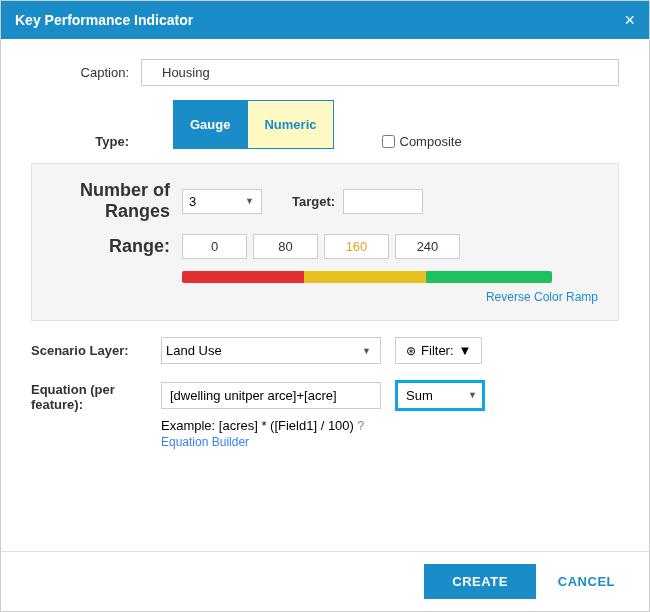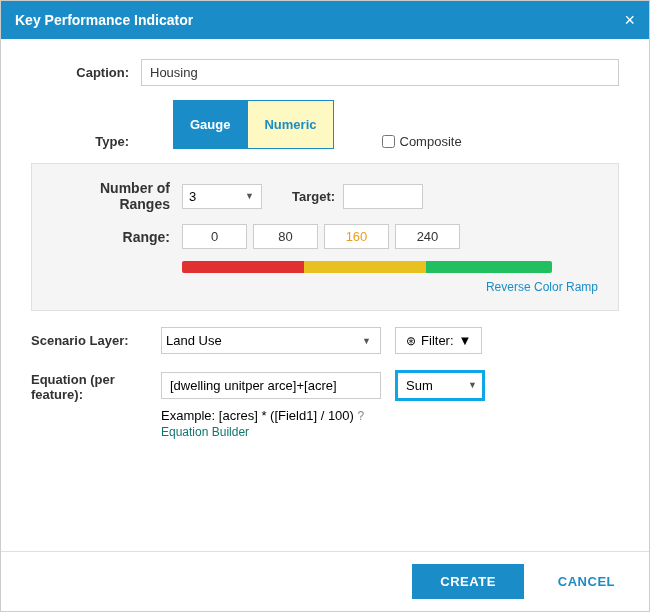--- a/index.html
+++ b/index.html
@@ -47,27 +47,27 @@
     .form-row {
       display: flex;
       align-items: center;
       margin-bottom: 14px;
     }
     .form-label {
       width: 110px;
       text-align: right;
       padding-right: 12px;
       color: #333;
-      font-weight: bold;
+      font-weight: normal;
       font-size: 13px;
     }
     .caption-input {
       flex: 1;
       border: 1px solid #ccc;
-      padding: 5px 8px;
+      padding: 5px 20px;
       font-size: 13px;
       outline: none;
       color: #333;
     }
     .type-row {
       display: flex;
       align-items: flex-end;
       margin-bottom: 14px;
       gap: 32px;
     }
@@ -116,21 +116,21 @@
       display: flex;
       align-items: center;
       margin-bottom: 12px;
     }
     .gauge-label {
       width: 130px;
       text-align: right;
       padding-right: 12px;
       font-weight: bold;
       color: #333;
-      font-size: 14px;
+      font-size: 18px;
     }
     .number-select {
       border: 1px solid #ccc;
       padding: 4px 6px;
       font-size: 13px;
       background: #fff;
       width: 80px;
       appearance: none;
       -webkit-appearance: none;
       cursor: pointer;
@@ -284,33 +284,33 @@
       border: 3px solid #0ea5e9;
       padding: 5px 8px;
       font-size: 13px;
       background: #fff;
       appearance: none;
       -webkit-appearance: none;
       cursor: pointer;
     }
     .equation-builder-link {
       font-size: 12px;
-      color: #0f766e;
+      color: #3b82f6;
       text-decoration: none;
       margin-left: 130px;
       margin-top: 2px;
       display: block;
       cursor: pointer;
     }
     .dialog-footer {
       display: flex;
       justify-content: flex-end;
       align-items: center;
       padding: 12px 20px;
-      gap: 20px;
+      gap: 8px;
       border-top: 1px solid #e0e0e0;
     }
     .create-btn {
       background: #1a8dc8;
       color: #fff;
       border: none;
       padding: 10px 28px;
       font-size: 13px;
       font-weight: bold;
       cursor: pointer;

